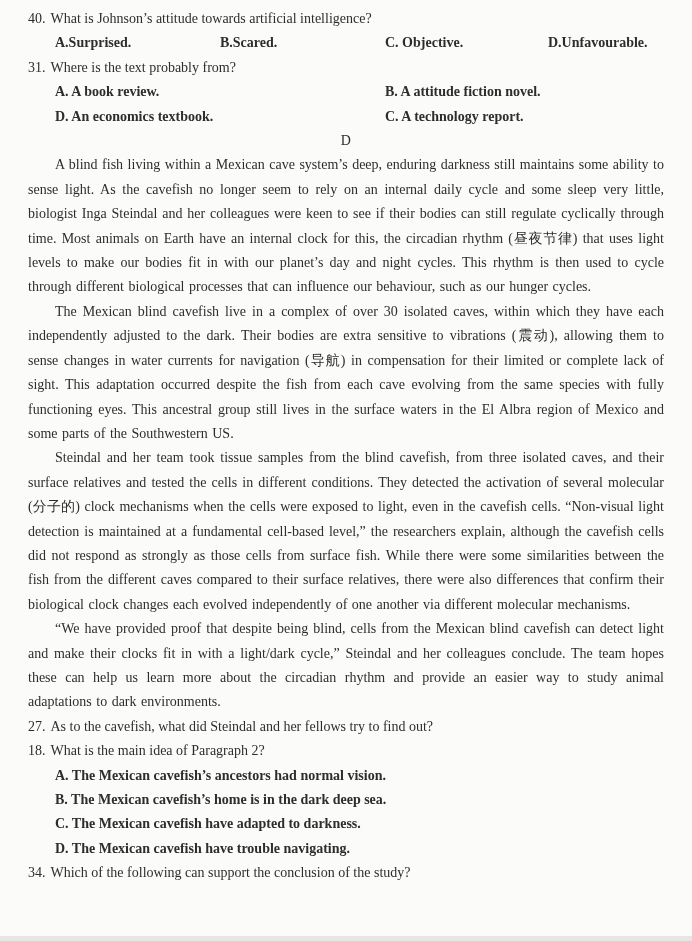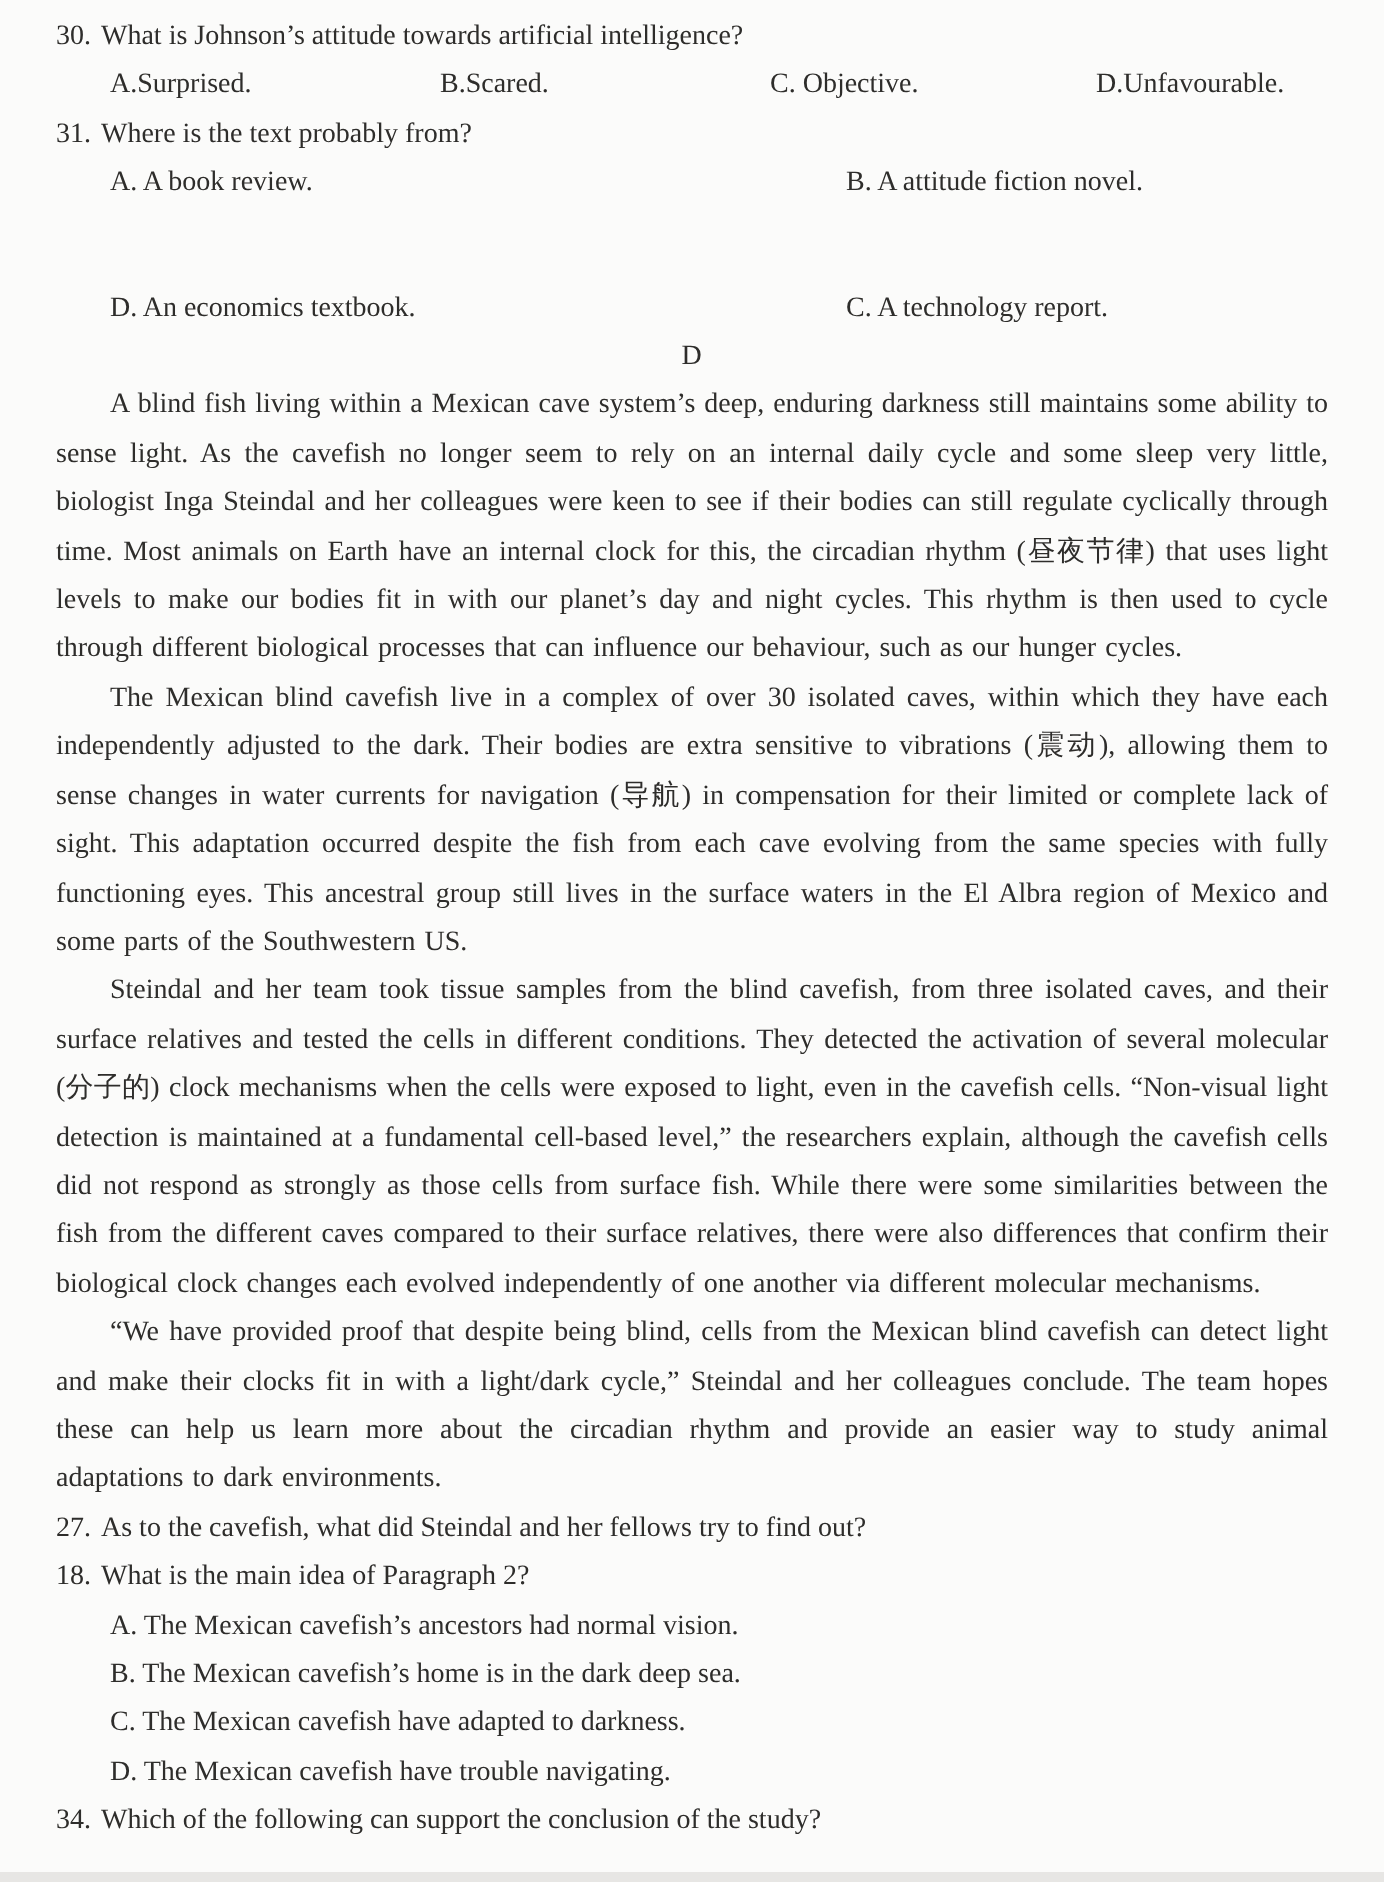--- a/index.html
+++ b/index.html
@@ -20,23 +20,23 @@
     font-size: 14px;
     line-height: 24.4px;
   }
   .q-line { text-align: left; }
   .q-num { margin-right: 5px; }
   .opts {
     margin-left: 27px;
     display: grid;
   }
   .cols-4 { grid-template-columns: 165px 165px 163px 1fr; }
-  .cols-2 { grid-template-columns: 330px 1fr; gap: 38px; }
+  .cols-2 { grid-template-columns: 330px 1fr; }
   .cols-1 { grid-template-columns: 1fr; }
-  .opt { white-space: nowrap; overflow: hidden; }
+  .opt { white-space: nowrap; overflow: hidden; font-weight: bold; }
   .section-header {
     text-align: center;
     letter-spacing: 0.5px;
   }
   .para {
     margin: 0;
     text-align: justify;
     text-indent: 27px;
     word-spacing: 1px;
   }
@@ -48,21 +48,21 @@
     height: 5px;
     background: #e7e6e4;
   }
 </style>
 </head>
 <body>
 
 <div class="page">
 
   <div class="q-line">
-    <span class="q-num">30.</span><span class="q-stem">What is Johnson’s attitude towards artificial intelligence?</span>
+    <span class="q-num">40.</span><span class="q-stem">What is Johnson’s attitude towards artificial intelligence?</span>
   </div>
   <div class="opts cols-4">
     <span class="opt">A.Surprised.</span>
     <span class="opt">B.Scared.</span>
     <span class="opt">C. Objective.</span>
     <span class="opt">D.Unfavourable.</span>
   </div>
 
   <div class="q-line">
     <span class="q-num">31.</span><span class="q-stem">Where is the text probably from?</span>

